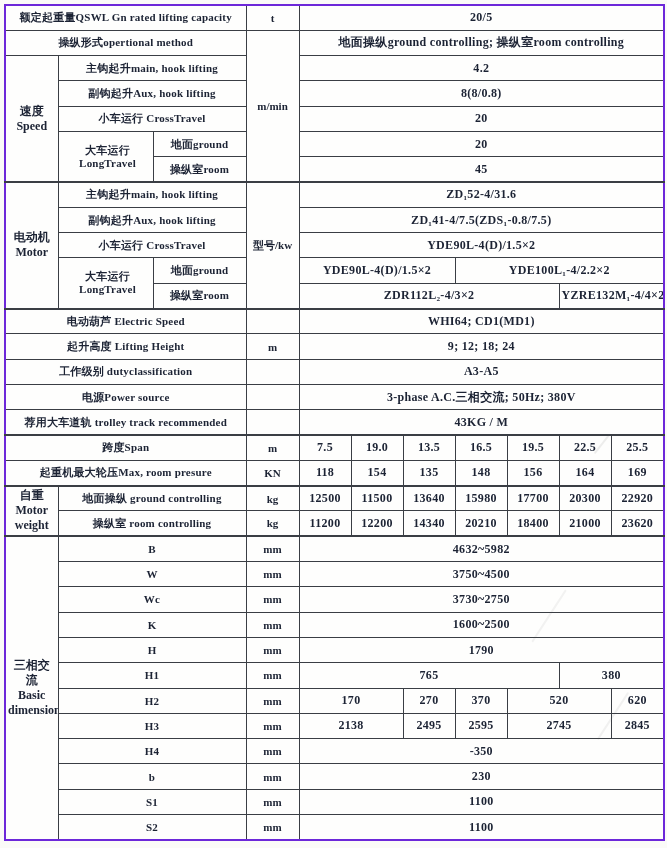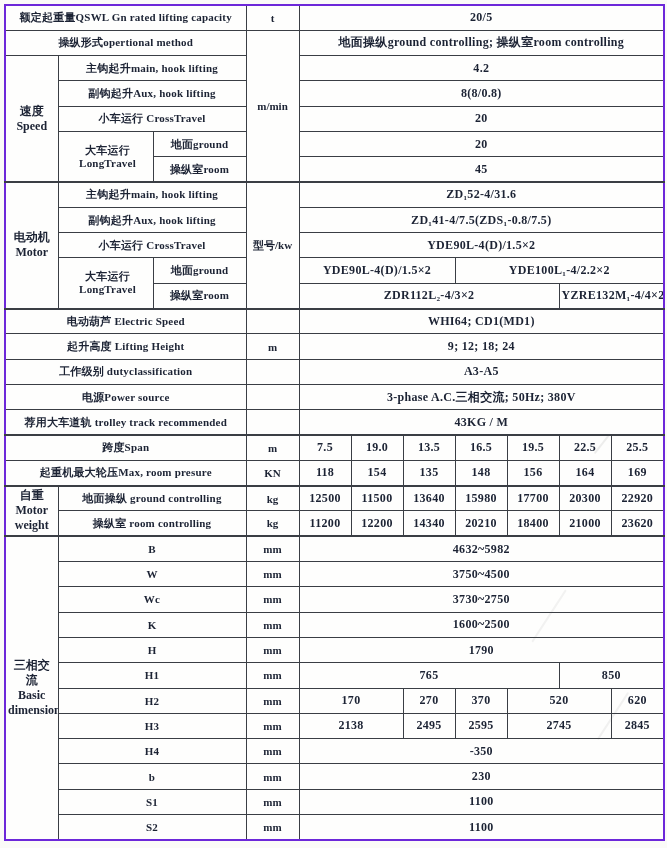--- a/index.html
+++ b/index.html
@@ -244,21 +244,21 @@
     </tr>
     <tr>
       <td colspan="2" class="lbl">H</td>
       <td class="unit">mm</td>
       <td colspan="7" class="val">1790</td>
     </tr>
     <tr>
       <td colspan="2" class="lbl">H1</td>
       <td class="unit">mm</td>
       <td colspan="5" class="val">765</td>
-      <td colspan="2" class="val">850</td>
+      <td colspan="2" class="val">380</td>
     </tr>
     <tr>
       <td colspan="2" class="lbl">H2</td>
       <td class="unit">mm</td>
       <td colspan="2" class="val">170</td>
       <td class="val">270</td>
       <td class="val">370</td>
       <td colspan="2" class="val">520</td>
       <td class="val">620</td>
     </tr>

